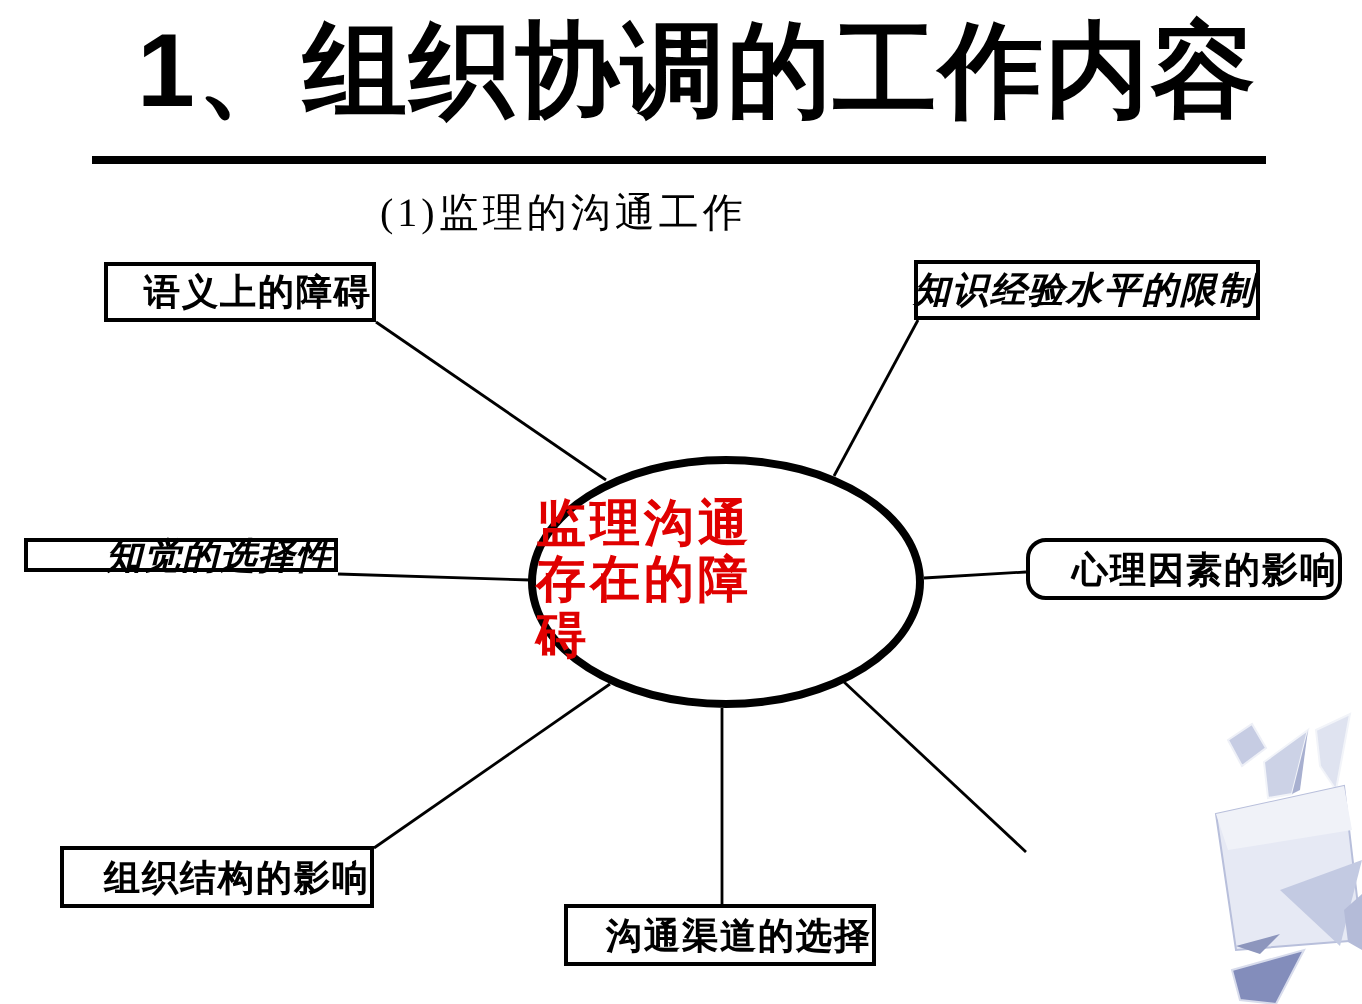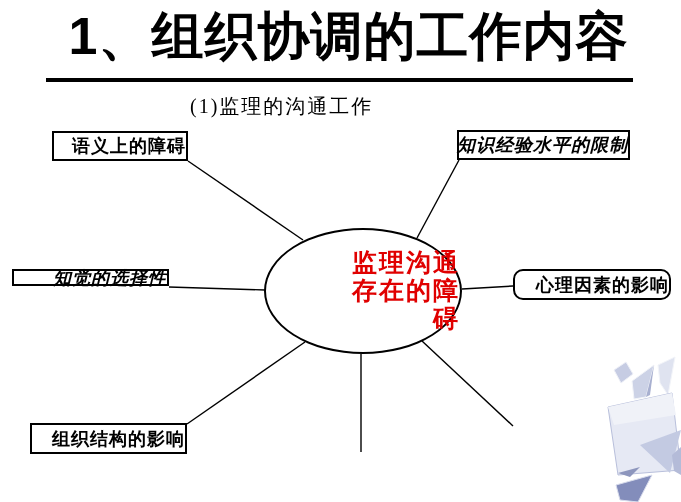--- a/index.html
+++ b/index.html
@@ -26,22 +26,22 @@
   }
   .n-semantic {left:52px; top:131px;width:136px;height:30px;}
   .n-knowledge{left:457px;top:130px;width:173px;height:30px;font-style:italic;}
   .n-percept  {left:12px; top:269px;width:157px;height:17px;font-style:italic;}
   .n-psych    {left:513px;top:269px;width:158px;height:31px;border-radius:10px;}
   .n-struct   {left:30px; top:423px;width:157px;height:31px;}
   .n-channel  {left:282px;top:452px;width:156px;height:31px;}
   .n-overload {left:513px;top:420px;width:137px;height:31px;}
   .center-ellipse{
     position:absolute;left:264px;top:228px;width:198px;height:126px;
-    box-sizing:border-box;border:2px solid #000000;border-radius:50%;background:#fff;
-    display:flex;flex-direction:column;align-items:flex-end;justify-content:center;
+    box-sizing:border-box;border:4px solid #000000;border-radius:50%;background:#fff;
+    display:flex;flex-direction:column;align-items:flex-start;justify-content:center;
     z-index:2;color:#e00000;font-family:"Liberation Serif",serif;
     font-size:25px;font-weight:bold;line-height:28px;letter-spacing:2px;text-align:center;
   }
   .corner-art{position:absolute;right:0;bottom:0;z-index:0;}
 </style>
 </head>
 <body>
 
 <div class="slide">
 
@@ -84,20 +84,23 @@
   </div>
   <div class="node n-percept">
     <span>知觉的选择性</span>
   </div>
   <div class="node n-psych">
     <span>心理因素的影响</span>
   </div>
   <div class="node n-struct">
     <span>组织结构的影响</span>
   </div>
+  <div class="node n-channel">
+    <span>沟通渠道的选择</span>
+  </div>
 
   <div class="center-ellipse">
     <div>监理沟通</div>
     <div>存在的障</div>
     <div>碍</div>
   </div>
 
 </div>
 
 </body></html>

